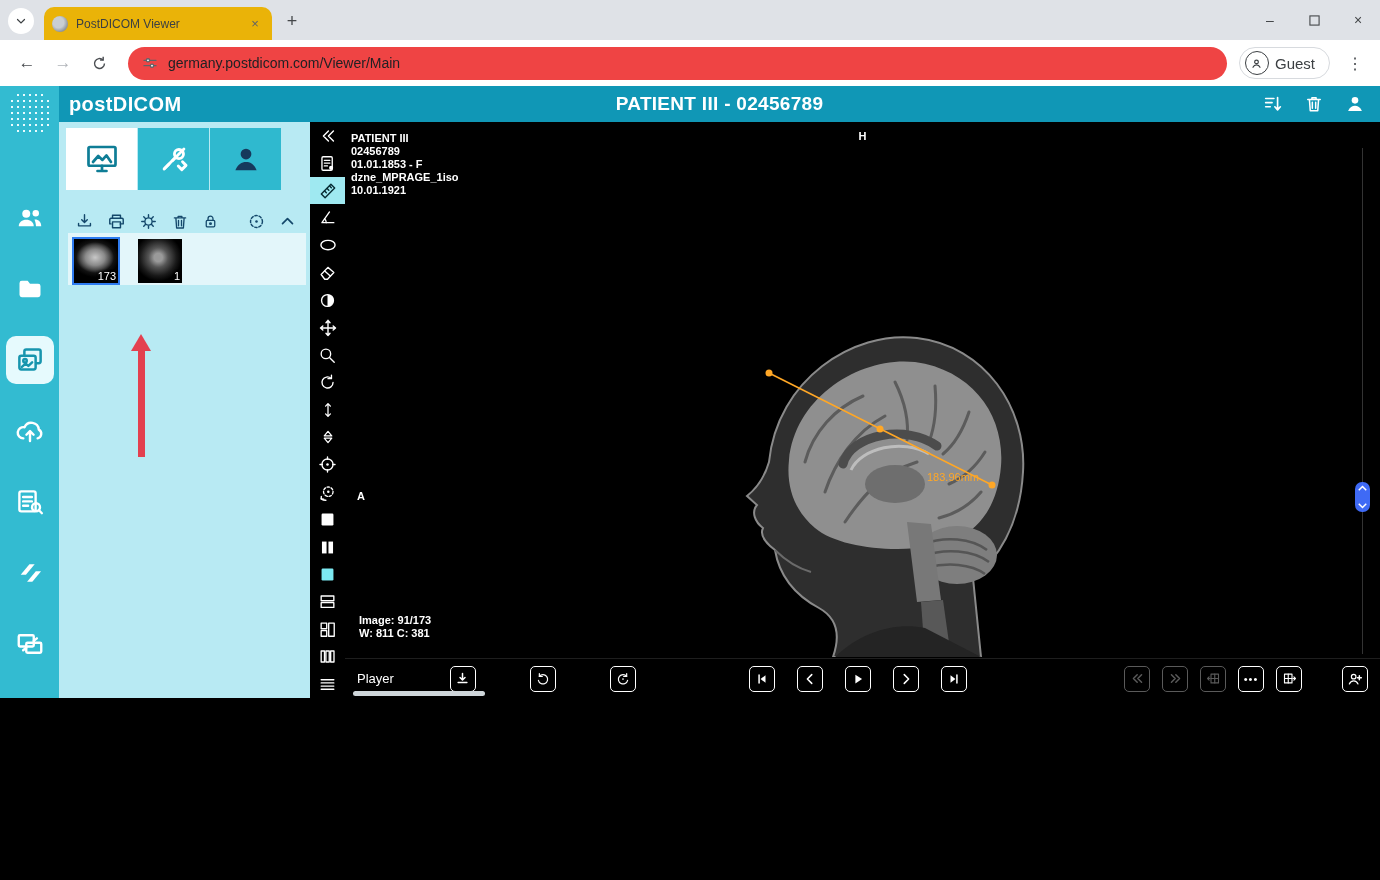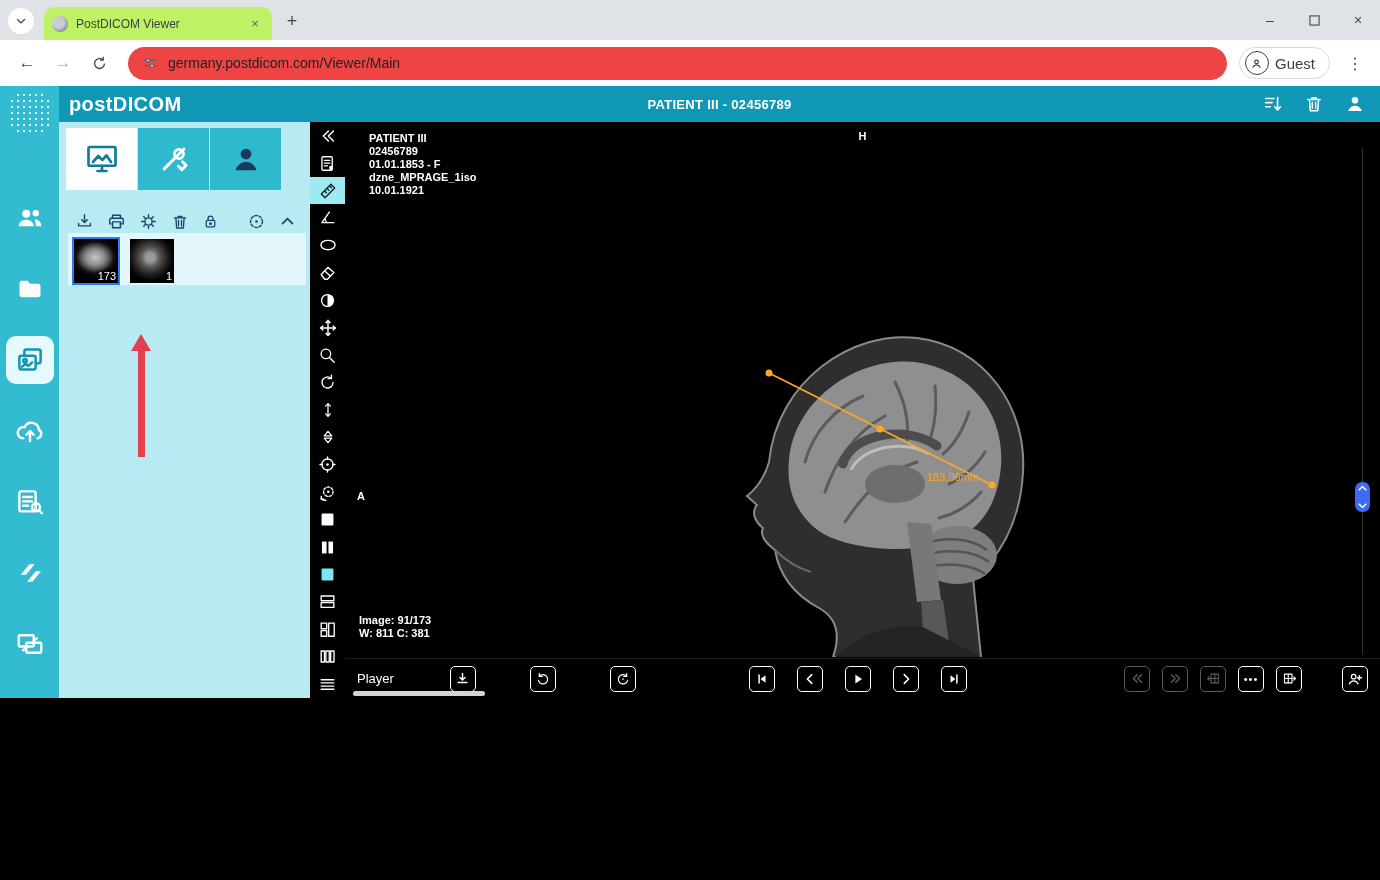--- a/index.html
+++ b/index.html
@@ -3,21 +3,21 @@
 <meta charset="utf-8">
 <style>
   * { margin:0; padding:0; box-sizing:border-box; }
   html,body { width:1380px; height:880px; overflow:hidden; }
   body { font-family:"Liberation Sans", sans-serif; background:#000; cursor:default; -webkit-font-smoothing:antialiased; }
   svg { display:block; }
 
   
   .tabstrip { height:40px; background:#dfe2e7; display:flex; align-items:flex-end; position:relative; }
   .tab-search { width:26px; height:26px; border-radius:50%; background:#fff; margin:0 0 6px 8px; display:flex; align-items:center; justify-content:center; }
-  .btab { width:228px; height:33px; background:#bef264; border-radius:10px 10px 0 0; margin-left:10px; display:flex; align-items:center; padding:0 8px; gap:8px; }
+  .btab { width:228px; height:33px; background:#eab308; border-radius:10px 10px 0 0; margin-left:10px; display:flex; align-items:center; padding:0 8px; gap:8px; }
   .btab .favicon { width:16px; height:16px; border-radius:50%; background:radial-gradient(circle at 40% 40%, #c9ced4 0 40%, #8f969e 70%, #6e757d 100%); flex:0 0 auto; }
   .btab .ttl { font-size:12px; color:#3c4043; flex:1; white-space:nowrap; overflow:hidden; }
   .btab .x { font-size:13px; color:#5f6368; width:18px; height:18px; display:flex; align-items:center; justify-content:center; border-radius:50%; }
   .newtab { width:28px; height:28px; margin:0 0 5px 6px; display:flex; align-items:center; justify-content:center; font-size:18px; color:#44474a; border-radius:50%; }
   .wincontrols { position:absolute; right:0; top:0; height:40px; display:flex; }
   .wincontrols .wc { width:44px; height:40px; display:flex; align-items:center; justify-content:center; color:#44474a; font-size:14px; }
 
   .addressbar { height:46px; background:#fff; display:flex; align-items:center; padding:0 10px; gap:2px; }
   .navbtn { width:34px; height:34px; border-radius:50%; display:flex; align-items:center; justify-content:center; font-size:17px; color:#4a4d51; }
   .navbtn.dis { color:#b0b3b8; }
@@ -36,61 +36,61 @@
     background-image:radial-gradient(#eafcff 1.1px, rgba(255,255,255,0) 1.5px); background-size:6px 6px; background-position:center; }
   .snav { margin-top:58px; display:flex; flex-direction:column; gap:23px; align-items:center; }
   .sitem { width:48px; height:48px; border-radius:10px; display:flex; align-items:center; justify-content:center; }
   .sitem svg { stroke:#fff; fill:none; stroke-width:1.8; stroke-linecap:round; stroke-linejoin:round; }
   .sitem.sel { background:#e6fafd; }
   .sitem.sel svg { stroke:#1795ae; }
 
   .app-right { flex:1; display:flex; flex-direction:column; min-width:0; }
   .app-header { height:36px; background:#1097b6; display:flex; align-items:center; position:relative; padding:0 14px 0 10px; flex:0 0 auto; }
   .brand { color:#fff; font-size:20px; font-weight:bold; letter-spacing:.4px; }
-  .hdr-title { position:absolute; left:0; right:0; text-align:center; color:#fff; font-weight:bold; font-size:13px; letter-spacing:.3px; pointer-events:none; }
+  .hdr-title { position:absolute; left:0; right:0; text-align:center; color:#fff; font-weight:bold; font-size:19px; letter-spacing:.3px; pointer-events:none; }
   .hdr-icons { margin-left:auto; display:flex; gap:20px; z-index:1; }
   .hdr-icons svg { stroke:#fff; fill:none; stroke-width:1.8; stroke-linecap:round; stroke-linejoin:round; }
 
   .content-row { flex:1; display:flex; min-height:0; }
 
   
   .left-panel { width:251px; background:#b8eaf3; position:relative; flex:0 0 auto; }
   .ptabs { display:flex; gap:1px; margin:6px 0 0 7px; }
   .ptab { width:71px; height:62px; background:#2fb9cf; display:flex; align-items:center; justify-content:center; }
   .ptab.active { background:#fff; }
   .ptab svg { stroke-linecap:round; stroke-linejoin:round; }
   .ptoolbar { display:flex; align-items:center; gap:13px; margin:22px 14px 0 16px; }
   .ptoolbar .pt svg { stroke:#14486b; fill:none; stroke-width:1.8; stroke-linecap:round; stroke-linejoin:round; }
   .ptoolbar .spacer { flex:1; }
   .series-card { margin:18px 4px 0 9px; background:#fff; border-radius:6px; padding:7px 10px; display:flex; align-items:center; }
   .series-card .txt { flex:1; }
   .s-title { font-size:12.5px; color:#0d3c61; }
   .s-sub { font-size:12px; color:#0d3c61; margin-top:3px; }
-  .thumbstrip { margin:2px 4px 0 9px; background:#e3f6fa; padding:6px 6px; display:flex; gap:12px; height:52px; }
+  .thumbstrip { margin:2px 4px 0 9px; background:#e3f6fa; padding:6px 6px; display:flex; gap:20px; height:52px; }
   .thumb { width:44px; height:44px; position:relative; background:#000; }
   .thumb.sel { outline:2px solid #2e7bf0; }
   .t-img1 { position:absolute; inset:0; background:radial-gradient(ellipse 55% 45% at 48% 42%, #c8c8c8 0%, #8a8a8a 40%, #4a4a4a 62%, #111 78%, #000 100%); }
   .t-img2 { position:absolute; inset:0; background:radial-gradient(circle at 46% 42%, #9a9a9a 0 12%, #555 28%, #1a1a1a 52%, #000 68%); }
   .t-count { position:absolute; right:2px; bottom:1px; color:#fff; font-size:11px; text-shadow:0 0 3px #000, 0 0 3px #000; }
   .red-arrow { position:absolute; left:72px; top:212px; width:20px; }
   .red-arrow .head { width:0; height:0; border-left:10px solid transparent; border-right:10px solid transparent; border-bottom:17px solid #e3404f; }
   .red-arrow .shaft { width:7px; height:106px; background:#e3404f; margin:0 auto; }
 
   
   .toolcol { width:35px; background:#000; display:flex; flex-direction:column; align-items:center; flex:0 0 auto; }
   .tool { width:35px; height:36px; display:flex; align-items:center; justify-content:center; }
   .tool svg { stroke:#fff; fill:none; stroke-width:1.7; stroke-linecap:round; stroke-linejoin:round; }
   .tool.sel { background:#9fe9f1; }
   .tool.sel svg { stroke:#072b33; }
 
   
   .main { flex:1; display:flex; flex-direction:column; min-width:0; }
   .viewport { flex:1; position:relative; background:#000; overflow:hidden; }
   .ov { position:absolute; color:#fff; font-size:11px; font-weight:bold; line-height:13px; }
-  .ov-patient { left:24px; top:10px; }
+  .ov-patient { left:6px; top:10px; }
   .ov-h { left:50%; top:8px; transform:translateX(-50%); }
   .ov-a { left:12px; top:368px; }
   .ov-bottom { left:14px; bottom:18px; }
   .brain { position:absolute; left:340px; top:190px; }
   .measure { position:absolute; left:0; top:0; pointer-events:none; }
   .measure-label { position:absolute; left:582px; top:349px; color:#ffa726; font-size:11px; }
   .vtrack { position:absolute; right:17px; top:26px; bottom:4px; width:1px; background:#333; }
   .vhandle { position:absolute; right:10px; top:360px; width:15px; height:30px; background:#3f6af5; border-radius:7px; display:flex; flex-direction:column; align-items:center; justify-content:space-between; padding:3px 0; }
   .vhandle svg { stroke:#fff; fill:none; stroke-width:2; }
 

